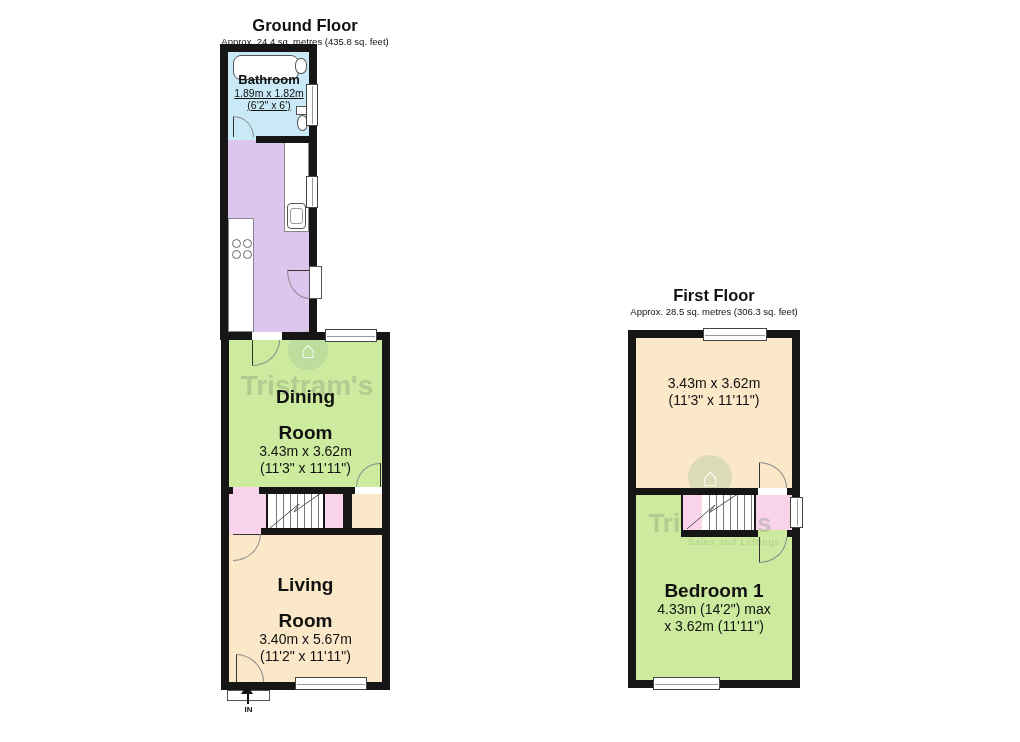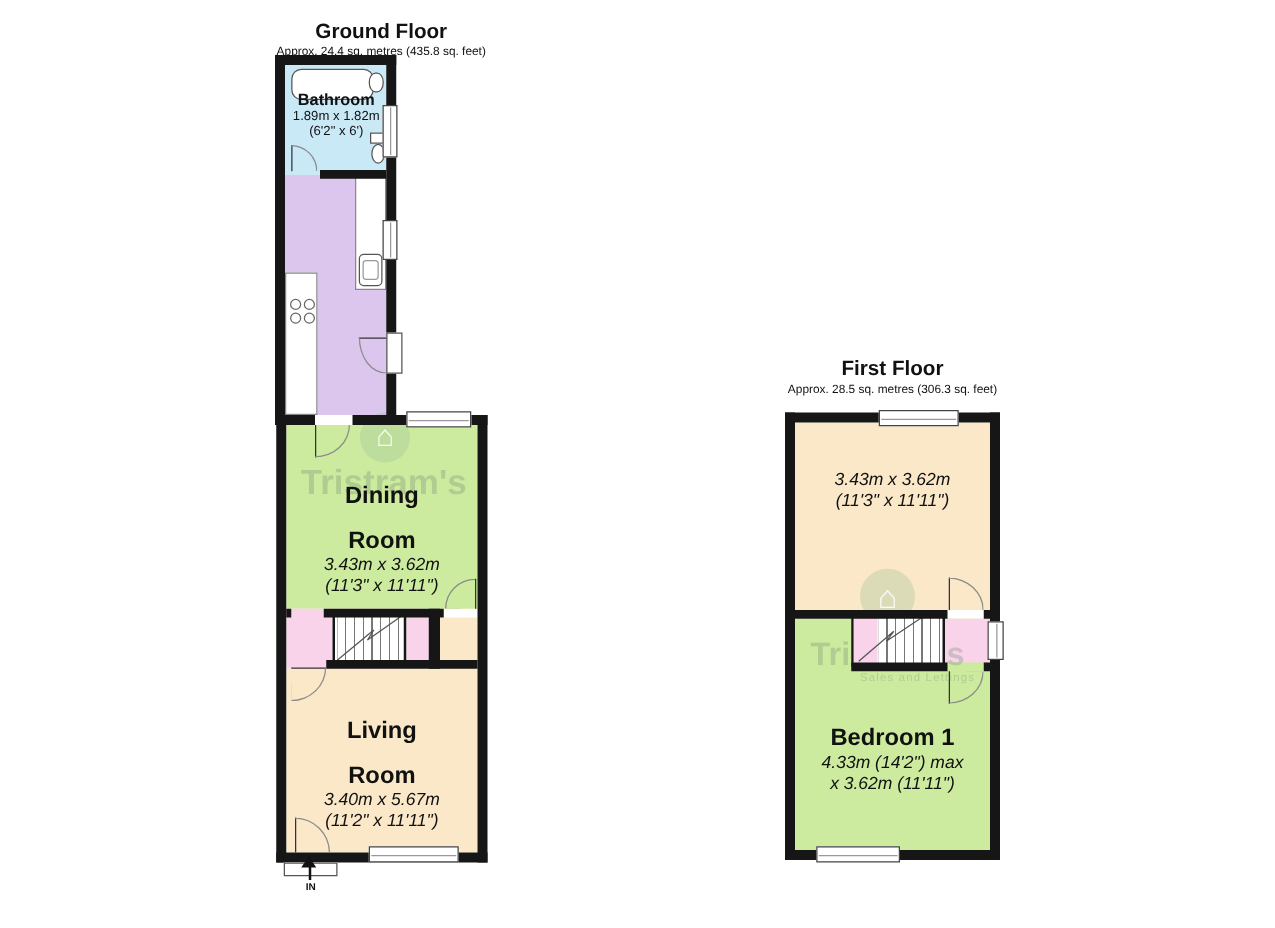--- a/index.html
+++ b/index.html
@@ -18,23 +18,23 @@
   .leaf-h{position:absolute;height:1px;background:#333;}
   .arc{position:absolute;box-sizing:border-box;}
   .arc-tr{border-top:1px solid #8a8a8a;border-right:1px solid #8a8a8a;border-top-right-radius:100% 100%;}
   .arc-tl{border-top:1px solid #8a8a8a;border-left:1px solid #8a8a8a;border-top-left-radius:100% 100%;}
   .arc-br{border-bottom:1px solid #8a8a8a;border-right:1px solid #8a8a8a;border-bottom-right-radius:100% 100%;}
   .arc-bl{border-bottom:1px solid #8a8a8a;border-left:1px solid #8a8a8a;border-bottom-left-radius:100% 100%;}
   .stairs{position:absolute;background:#fff;border:2px solid #161616;box-sizing:border-box;}
   .treads{position:absolute;top:0;bottom:0;background:repeating-linear-gradient(90deg,transparent 0 6px,#777 6px 7px);}
   .label{position:absolute;text-align:center;line-height:1.15;}
   .room-name-lg{font-size:19px;font-weight:bold;line-height:20px;margin-top:16px;}
-  .room-dims-lg{font-size:14px;line-height:17px;font-style:italic;}
+  .room-dims-lg{font-size:14px;line-height:17px;}
   .room-name-sm{font-size:13px;font-weight:bold;line-height:14px;}
-  .room-dims-sm{font-size:10.5px;line-height:12px;}
+  .room-dims-sm{font-size:10.5px;line-height:12px;text-decoration:underline;}
   .floor-title{font-size:16.5px;font-weight:bold;line-height:18px;}
   .floor-subtitle{font-size:9.5px;line-height:11px;margin-top:2px;}
   .footer{position:absolute;left:0;top:719px;width:1020px;text-align:center;font-size:13px;}
   .wm-circle{position:absolute;border-radius:50%;background:rgba(150,190,150,0.30);
              display:flex;align-items:center;justify-content:center;color:rgba(255,255,255,0.85);}
   .wm-text{position:absolute;text-align:center;font-weight:bold;color:rgba(125,145,120,0.35);}
   .wm-tag{position:absolute;text-align:center;color:rgba(125,145,120,0.35);letter-spacing:1px;}
   .in-label{position:absolute;text-align:center;font-size:8px;font-weight:bold;}
   svg.deco{position:absolute;pointer-events:none;}
 </style>

